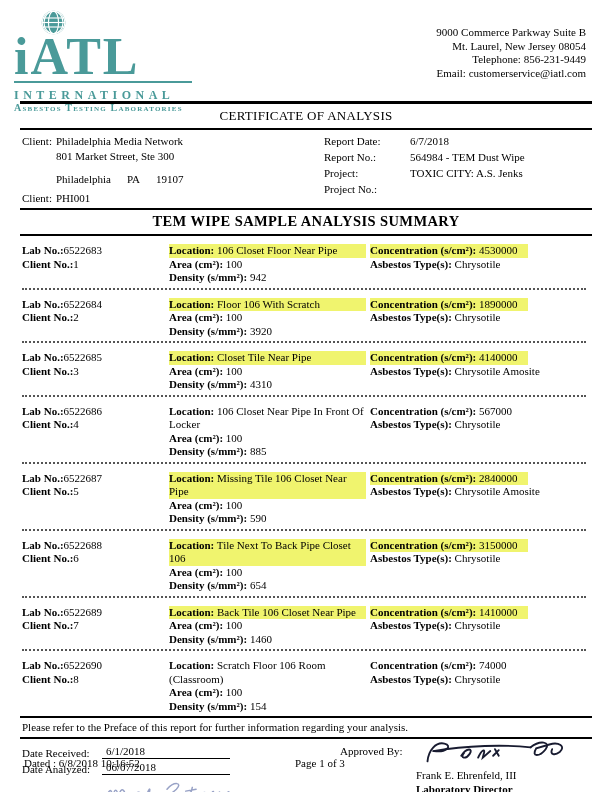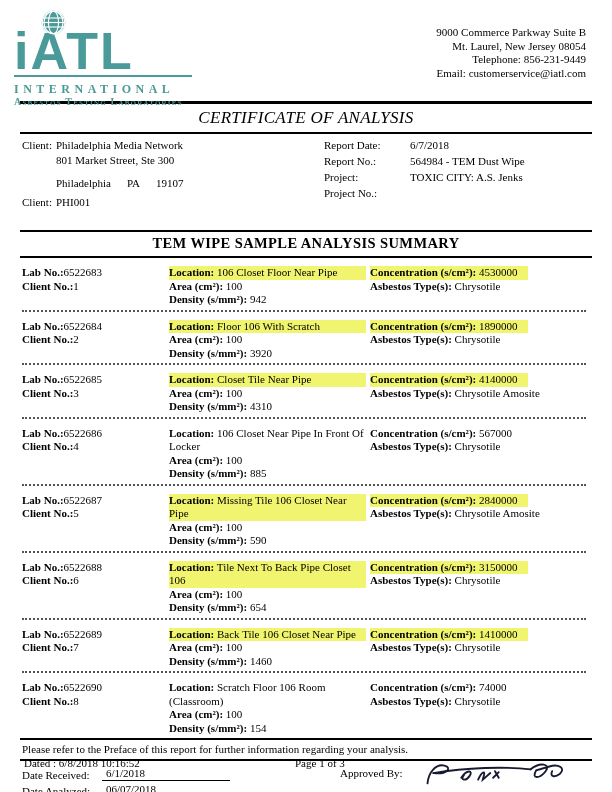--- a/index.html
+++ b/index.html
@@ -9,36 +9,36 @@
     position:relative; width:612px; height:792px; margin:0 auto;
     background:#ffffff; font-family:"Liberation Serif", serif; color:#000;
     overflow:hidden;
   }
 
   
   .header { display:flex; padding:6px 26px 0 14px; height:101px; }
   .logo-block { position:relative; width:210px; color:var(--teal); }
   .globe-icon { position:absolute; left:26px; top:3px; width:27px; height:27px; }
   .iatl-text {
-    display:block; margin-top:22px; font-size:52px; line-height:46px;
+    display:block; margin-top:28px; font-size:52px; line-height:46px;
     font-weight:bold; letter-spacing:2px; color:var(--teal);
-    font-family:Liberation Sans, sans-serif;
+    font-family:Liberation Serif, serif;
   }
   .logo-rule { width:178px; border-bottom:2px solid var(--teal); margin-top:1px; }
   .logo-intl { display:block; font-size:12px; font-weight:bold; letter-spacing:4.5px; margin-top:5px; }
   .logo-sub  { display:block; font-size:10px; font-weight:bold; font-variant:small-caps; letter-spacing:1.2px; margin-top:-1px; }
   .address { margin-left:auto; text-align:right; font-size:11px; line-height:13.5px; padding-top:20px; }
 
   .rule3 { border-top:3px solid #000; margin:0 20px 0 20px; }
   .rule2 { border-top:2px solid #000; margin:0 20px 0 20px; }
 
-  .cert-title { text-align:center; font-size:17px; padding:4px 0 4px; letter-spacing:0.3px;font-style:italic; }
+  .cert-title { text-align:center; font-size:13px; padding:4px 0 4px; letter-spacing:0.3px; }
 
   
-  .info { display:flex; padding:4px 26px 20px 22px; min-height:66px; font-size:11px; line-height:15px; }
+  .info { display:flex; padding:4px 26px 2px 22px; min-height:66px; font-size:11px; line-height:15px; }
   .info-left { width:300px; }
   .ileft-row { display:grid; grid-template-columns:34px 1fr; column-gap:0; }
   .ileft-row .lbl { }
   .mt8 { margin-top:8px; }
   .mt4 { margin-top:4px; }
   .city span { margin-right:16px; }
   .info-right { margin-left:auto; width:262px; }
   .iright-row { display:grid; grid-template-columns:86px 124px; column-gap:0; margin-bottom:1px; }
 
   .summary-title { text-align:center; font-size:14.5px; font-weight:bold; letter-spacing:0.4px; padding:3px 0 4px; }

